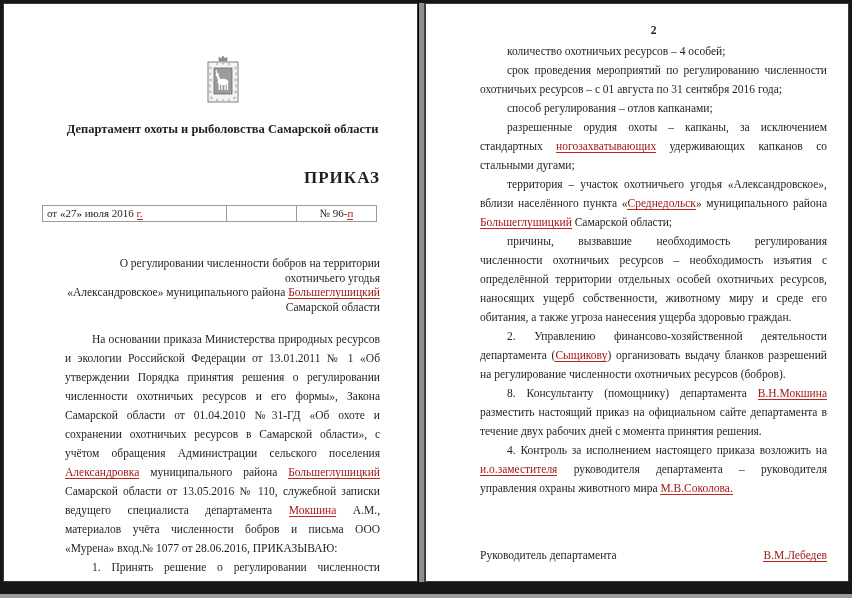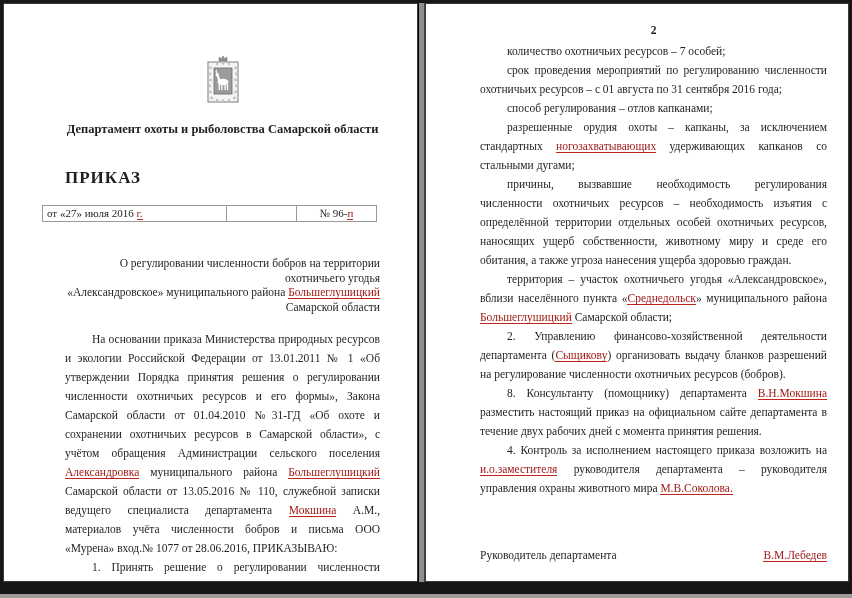--- a/index.html
+++ b/index.html
@@ -31,21 +31,21 @@
   .emblem-wrap { margin-top:50px; text-align:center; height:56px; }
   .department {
     margin-top:12px;
     text-align:center;
     font-weight:bold;
     font-size:12.5px;
     line-height:15px;
   }
   .doc-type {
     margin-top:31px;
-    text-align:left;
+    text-align:right;
     font-weight:bold;
     font-size:17px;
     letter-spacing:1px;
   }
 
   .date-table {
     margin-top:17px;
     margin-left:-23px;
     width:335px;
     border-collapse:collapse;
@@ -176,26 +176,26 @@
         </div>
     </div>
 
     <div class="page-divider"></div>
 
     <div class="page page-2">
 
       <div class="page-number">2</div>
 
       <div class="body-block">
-          <p class="para"><span>количество охотничьих ресурсов – 7 особей;</span></p>
+          <p class="para"><span>количество охотничьих ресурсов – 4 особей;</span></p>
           <p class="para"><span>срок проведения мероприятий по регулированию численности охотничьих ресурсов – с 01 августа по 31 сентября 2016 года;</span></p>
           <p class="para"><span>способ регулирования – отлов капканами;</span></p>
           <p class="para"><span>разрешенные орудия охоты – капканы, за исключением стандартных </span><span class="flag">ногозахватывающих</span><span> удерживающих капканов со стальными дугами;</span></p>
+          <p class="para"><span>территория – участок охотничьего угодья «Александровское», вблизи населённого пункта «</span><span class="flag">Среднедольск</span><span>» муниципального района </span><span class="flag">Большеглушицкий</span><span> Самарской области;</span></p>
           <p class="para"><span>причины, вызвавшие необходимость регулирования численности охотничьих ресурсов – необходимость изъятия с определённой территории отдельных особей охотничьих ресурсов, наносящих ущерб собственности, животному миру и среде его обитания, а также угроза нанесения ущерба здоровью граждан.</span></p>
-          <p class="para"><span>территория – участок охотничьего угодья «Александровское», вблизи населённого пункта «</span><span class="flag">Среднедольск</span><span>» муниципального района </span><span class="flag">Большеглушицкий</span><span> Самарской области;</span></p>
           <p class="para"><span>2. Управлению финансово-хозяйственной деятельности департамента (</span><span class="flag">Сыщикову</span><span>) организовать выдачу бланков разрешений на регулирование численности охотничьих ресурсов (бобров).</span></p>
           <p class="para"><span>8. Консультанту (помощнику) департамента </span><span class="flag">В.Н.Мокшина</span><span> разместить настоящий приказ на официальном сайте департамента в течение двух рабочих дней с момента принятия решения.</span></p>
           <p class="para"><span>4. Контроль за исполнением настоящего приказа возложить на </span><span class="flag">и.о.заместителя</span><span> руководителя департамента – руководителя управления охраны животного мира </span><span class="flag">М.В.Соколова.</span></p>
         </div>
 
       <div class="signature-row">
         <span>Руководитель департамента</span>
         <span><span class="flag">В.М.Лебедев</span></span>
       </div>
     </div>

